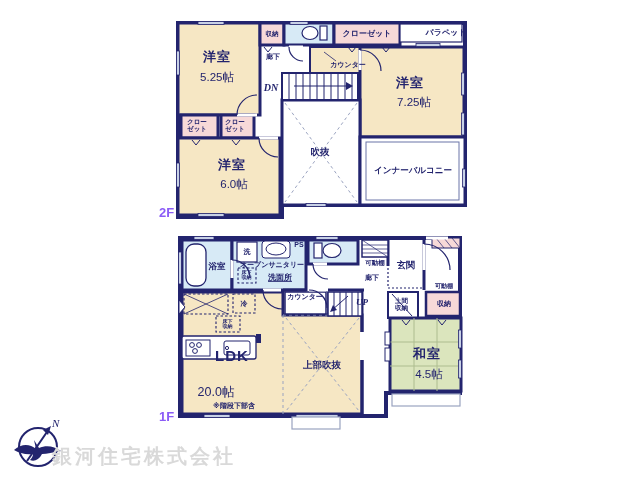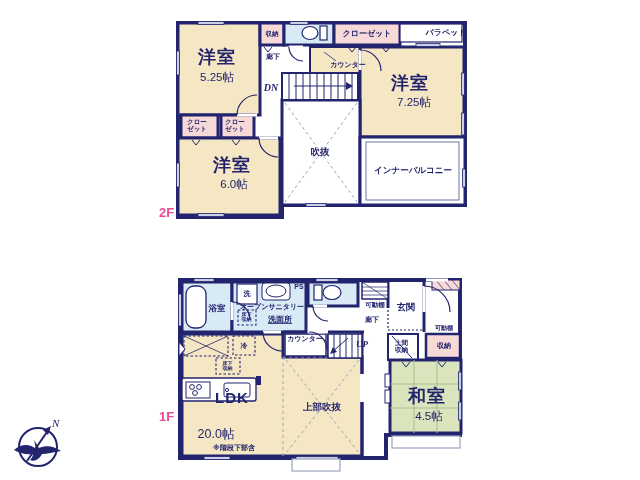--- a/index.html
+++ b/index.html
@@ -3,29 +3,29 @@
 <meta charset="utf-8">
 <style>
   html,body{margin:0;padding:0;}
   body{width:640px;height:480px;background:#ffffff;position:relative;overflow:hidden;
        font-family:"Liberation Sans","DejaVu Sans",sans-serif;color:#23246e;}
   .canvas{position:absolute;left:0;top:0;width:640px;height:480px;background:#fff;}
   .floor{position:absolute;}
   .floor svg{position:absolute;left:0;top:0;overflow:visible;}
   .lbl{position:absolute;transform:translate(-50%,-50%);color:#23246e;white-space:nowrap;
        line-height:1.05;}
-  .name{font-size:18px;font-weight:bold;letter-spacing:1px;}
+  .name{font-size:13px;font-weight:bold;letter-spacing:1px;}
   .size{font-size:11.5px;font-weight:normal;}
   .mid{font-size:8px;font-weight:bold;}
   .sm{font-size:7px;font-weight:bold;}
   .xs{font-size:6.5px;font-weight:bold;}
   .tiny{font-size:5px;font-weight:bold;}
   .wrap{white-space:normal;}
   .ital{font-style:italic;font-family:Liberation Serif, serif;font-weight:bold;}
-  .floor-tag{position:absolute;font-size:13px;font-weight:bold;color:#ec4899;}
+  .floor-tag{position:absolute;font-size:13px;font-weight:bold;color:#8b5cf6;}
   .watermark{position:absolute;left:52px;top:443px;font-size:20px;font-weight:bold;
              color:#d9d9d9;letter-spacing:3px;}
 </style>
 </head>
 <body>
 
 <div class="canvas">
 
   <div class="floor" id="floor2" style="left:176px;top:21px;width:292px;height:200px;">
     <svg width="292" height="200" viewBox="0 0 292 200">
@@ -122,21 +122,21 @@
     <span class="lbl name" style="left:234px;top:62px;">洋室</span>
     <span class="lbl size" style="left:238px;top:81px;">7.25帖</span>
     <span class="lbl xs wrap" style="left:23px;top:105px;width:24px;">クローゼット</span>
     <span class="lbl xs wrap" style="left:61px;top:105px;width:24px;">クローゼット</span>
     <span class="lbl name" style="left:56px;top:144px;">洋室</span>
     <span class="lbl size" style="left:58px;top:163px;">6.0帖</span>
     <span class="lbl mid" style="left:144px;top:131px;font-size:9.5px;">吹抜</span>
     <span class="lbl mid" style="left:237px;top:149px;font-size:8.5px;">インナーバルコニー</span>
   </div>
 
-  <div class="floor" id="floor1" style="left:178px;top:236px;width:288px;height:200px;margin-top:42px;">
+  <div class="floor" id="floor1" style="left:178px;top:236px;width:288px;height:200px;">
     <svg width="288" height="200" viewBox="0 0 288 200">
 
       <path d="M2,2 H282 V157 H208 V180 H2 Z" fill="#ffffff" stroke="#23246e" stroke-width="4"></path>
 
       <path d="M4,56 H105 V79 H184 V178 H4 Z" fill="#f6e7c4" stroke="#23246e" stroke-width="3"></path>
 
       <rect x="4" y="4" width="50" height="50" fill="#d7eaf6" stroke="#23246e" stroke-width="3"></rect>
       <rect x="54" y="4" width="74" height="50" fill="#d7eaf6" stroke="#23246e" stroke-width="3"></rect>
       <rect x="130" y="4" width="50" height="24" fill="#d7eaf6" stroke="#23246e" stroke-width="3"></rect>
 
@@ -315,13 +315,14 @@
   <span class="floor-tag" style="left:159px;top:409px;">1F</span>
 
   <svg width="60" height="62" viewBox="0 0 60 62" style="position:absolute;left:8px;top:414px;">
     <circle cx="30" cy="33" r="19" fill="none" stroke="#23246e" stroke-width="2"></circle>
     <line x1="19" y1="47" x2="41" y2="15" stroke="#23246e" stroke-width="2"></line>
     <polygon points="43,12 35,16 40,21" fill="#23246e"></polygon>
     <text x="44" y="13" font-size="11" font-style="italic" fill="#23246e" font-family="Liberation Serif, DejaVu Serif, serif">N</text>
     <path d="M6,36 C14,29 22,30 28,35 L26,26 L31,34 C38,31 46,32 53,37 C45,38 39,40 34,40 C31,46 26,48 22,46 C24,44 25,42 25,40 C18,41 11,39 6,36 Z" fill="#23246e"></path>
   </svg>
 
+  <span class="watermark">銀河住宅株式会社</span>
 </div>
 
 </body></html>

